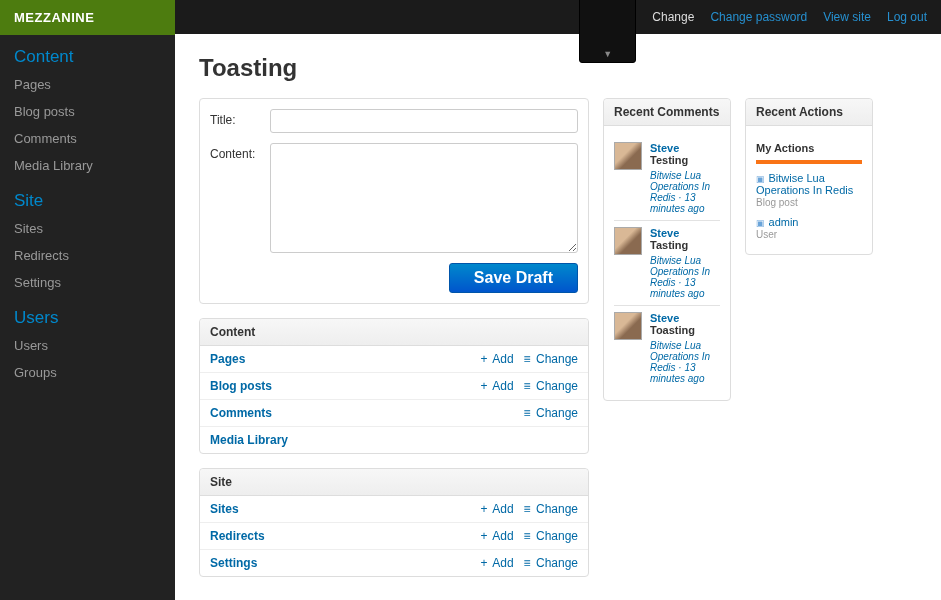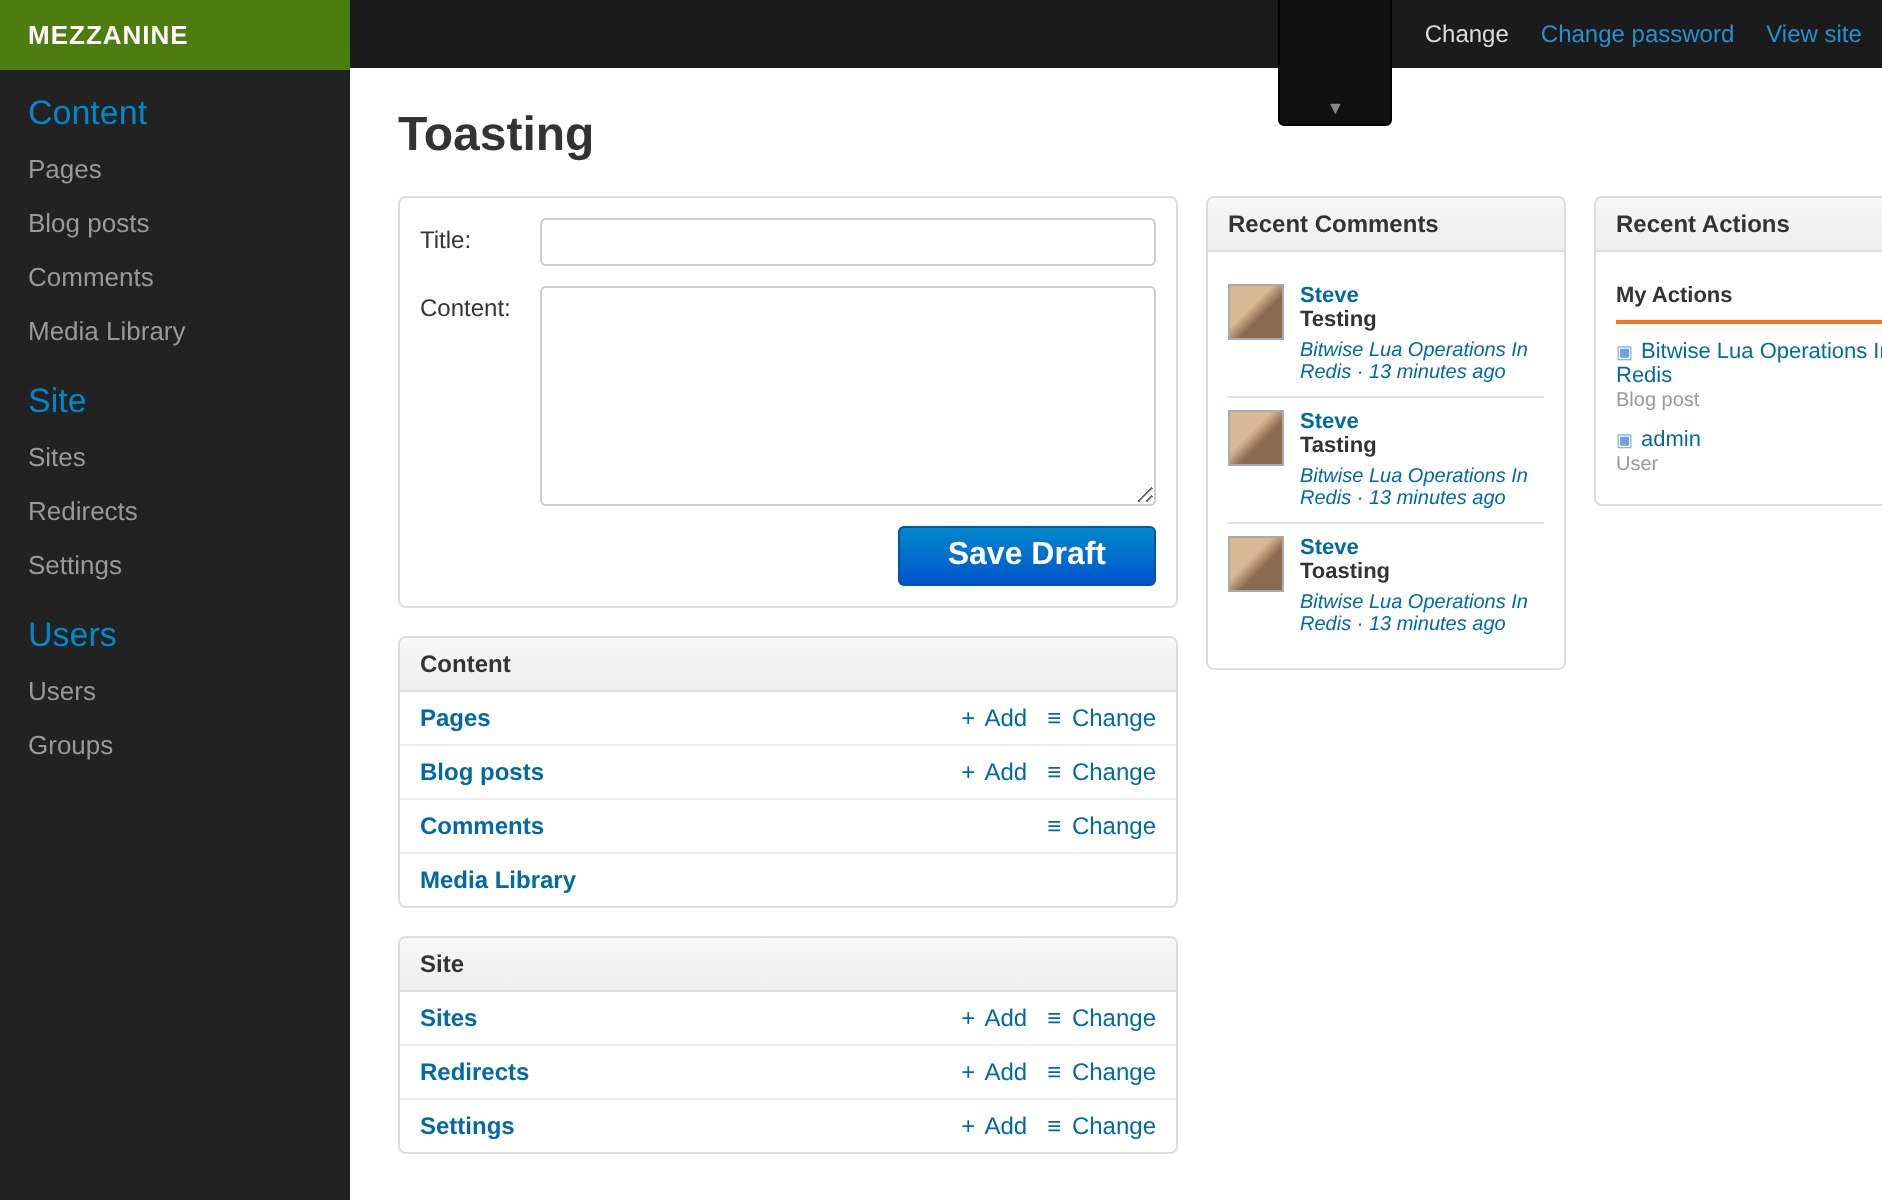--- a/index.html
+++ b/index.html
@@ -12,21 +12,21 @@
 .main{flex:1;background:#fff;display:flex;flex-direction:column;}
 .topbar{background:#1b1b1b;color:#ccc;height:34px;display:flex;align-items:center;justify-content:flex-end;padding:0 14px;gap:16px;font-size:12px;}
 .topbar .lang{background:#111;color:#ccc;border:1px solid #000;padding:3px 8px;display:flex;align-items:center;gap:60px;border-radius:3px;flex-direction:column;}
 .topbar a{color:#2690d0;text-decoration:none;cursor:pointer;}
 .topbar .user{color:#ddd;}
 .chev{font-size:9px;color:#888;}
 .content-area{padding:14px 24px;}
 h1.page-title{font-size:24px;font-weight:bold;margin:6px 0 16px;color:#333;}
 .cols{display:flex;gap:14px;align-items:flex-start;}
 .col-main{width:390px;flex-shrink:0;}
-.col-side{width:180px;flex-shrink:0;}
+.col-side{width:128px;flex-shrink:0;}
 .panel{border:1px solid #ddd;border-radius:4px;margin-bottom:14px;background:#fff;}
 .panel-head{background:linear-gradient(#f7f7f7,#eee);border-bottom:1px solid #ddd;padding:6px 10px;font-weight:bold;font-size:12px;border-radius:4px 4px 0 0;}
 .panel-body{padding:10px;}
 .form-row{display:flex;align-items:flex-start;margin-bottom:10px;}
 .form-row label{width:60px;font-size:12px;color:#333;padding-top:4px;}
 .form-row input[type=text]{flex:1;border:1px solid #ccc;border-radius:3px;padding:4px;font-size:12px;}
 .form-row textarea{flex:1;border:1px solid #ccc;border-radius:3px;padding:4px;font-size:12px;height:110px;resize:both;}
 .btn-primary{background:linear-gradient(#08c,#05c);color:#fff;border:1px solid #05a;border-radius:3px;padding:5px 24px;font-size:16px;font-weight:bold;cursor:pointer;float:right;}
 .clear{clear:both;}
 .modlist .mod-row{display:flex;align-items:center;border-top:1px solid #eee;padding:6px 10px;font-size:12px;}
@@ -34,21 +34,21 @@
 .modlist .mod-name{flex:1;color:#0069a6;font-weight:bold;cursor:pointer;}
 .modlist .mod-action{color:#0069a6;margin-left:10px;cursor:pointer;}
 .modlist .mod-action .sym{color:#0069a6;margin-right:2px;}
 .comment{display:flex;gap:8px;padding:6px 0;border-bottom:1px solid #e2e2e2;}
 .comment:last-child{border-bottom:none;}
 .avatar{width:28px;height:28px;background:#c9a885;border:1px solid #aaa;flex-shrink:0;background:linear-gradient(135deg,#d9b896 40%,#8a6a50 60%);}
 .comment .c-body{flex:1;font-size:11px;}
 .comment .c-author{color:#0069a6;font-weight:bold;}
 .comment .c-text{color:#333;font-weight:bold;}
 .comment .c-meta{color:#0069a6;font-style:italic;margin-top:4px;font-size:10px;}
-.actions-head{font-weight:bold;font-size:11px;padding:6px 0;border-bottom:2px solid #f97316;margin-bottom:4px;}
+.actions-head{font-weight:bold;font-size:11px;padding:6px 0;border-bottom:4px solid #f97316;margin-bottom:4px;}
 .action-row{font-size:11px;padding:4px 0;}
 .action-row .a-name{color:#0069a6;display:block;}
 .action-row .a-type{color:#999;font-size:10px;}
 .action-row .bullet{color:#6aa4d9;margin-right:4px;font-size:9px;}
 </style>
 </head>
 <body>
 
 <div class="app">
   <div class="sidebar">

